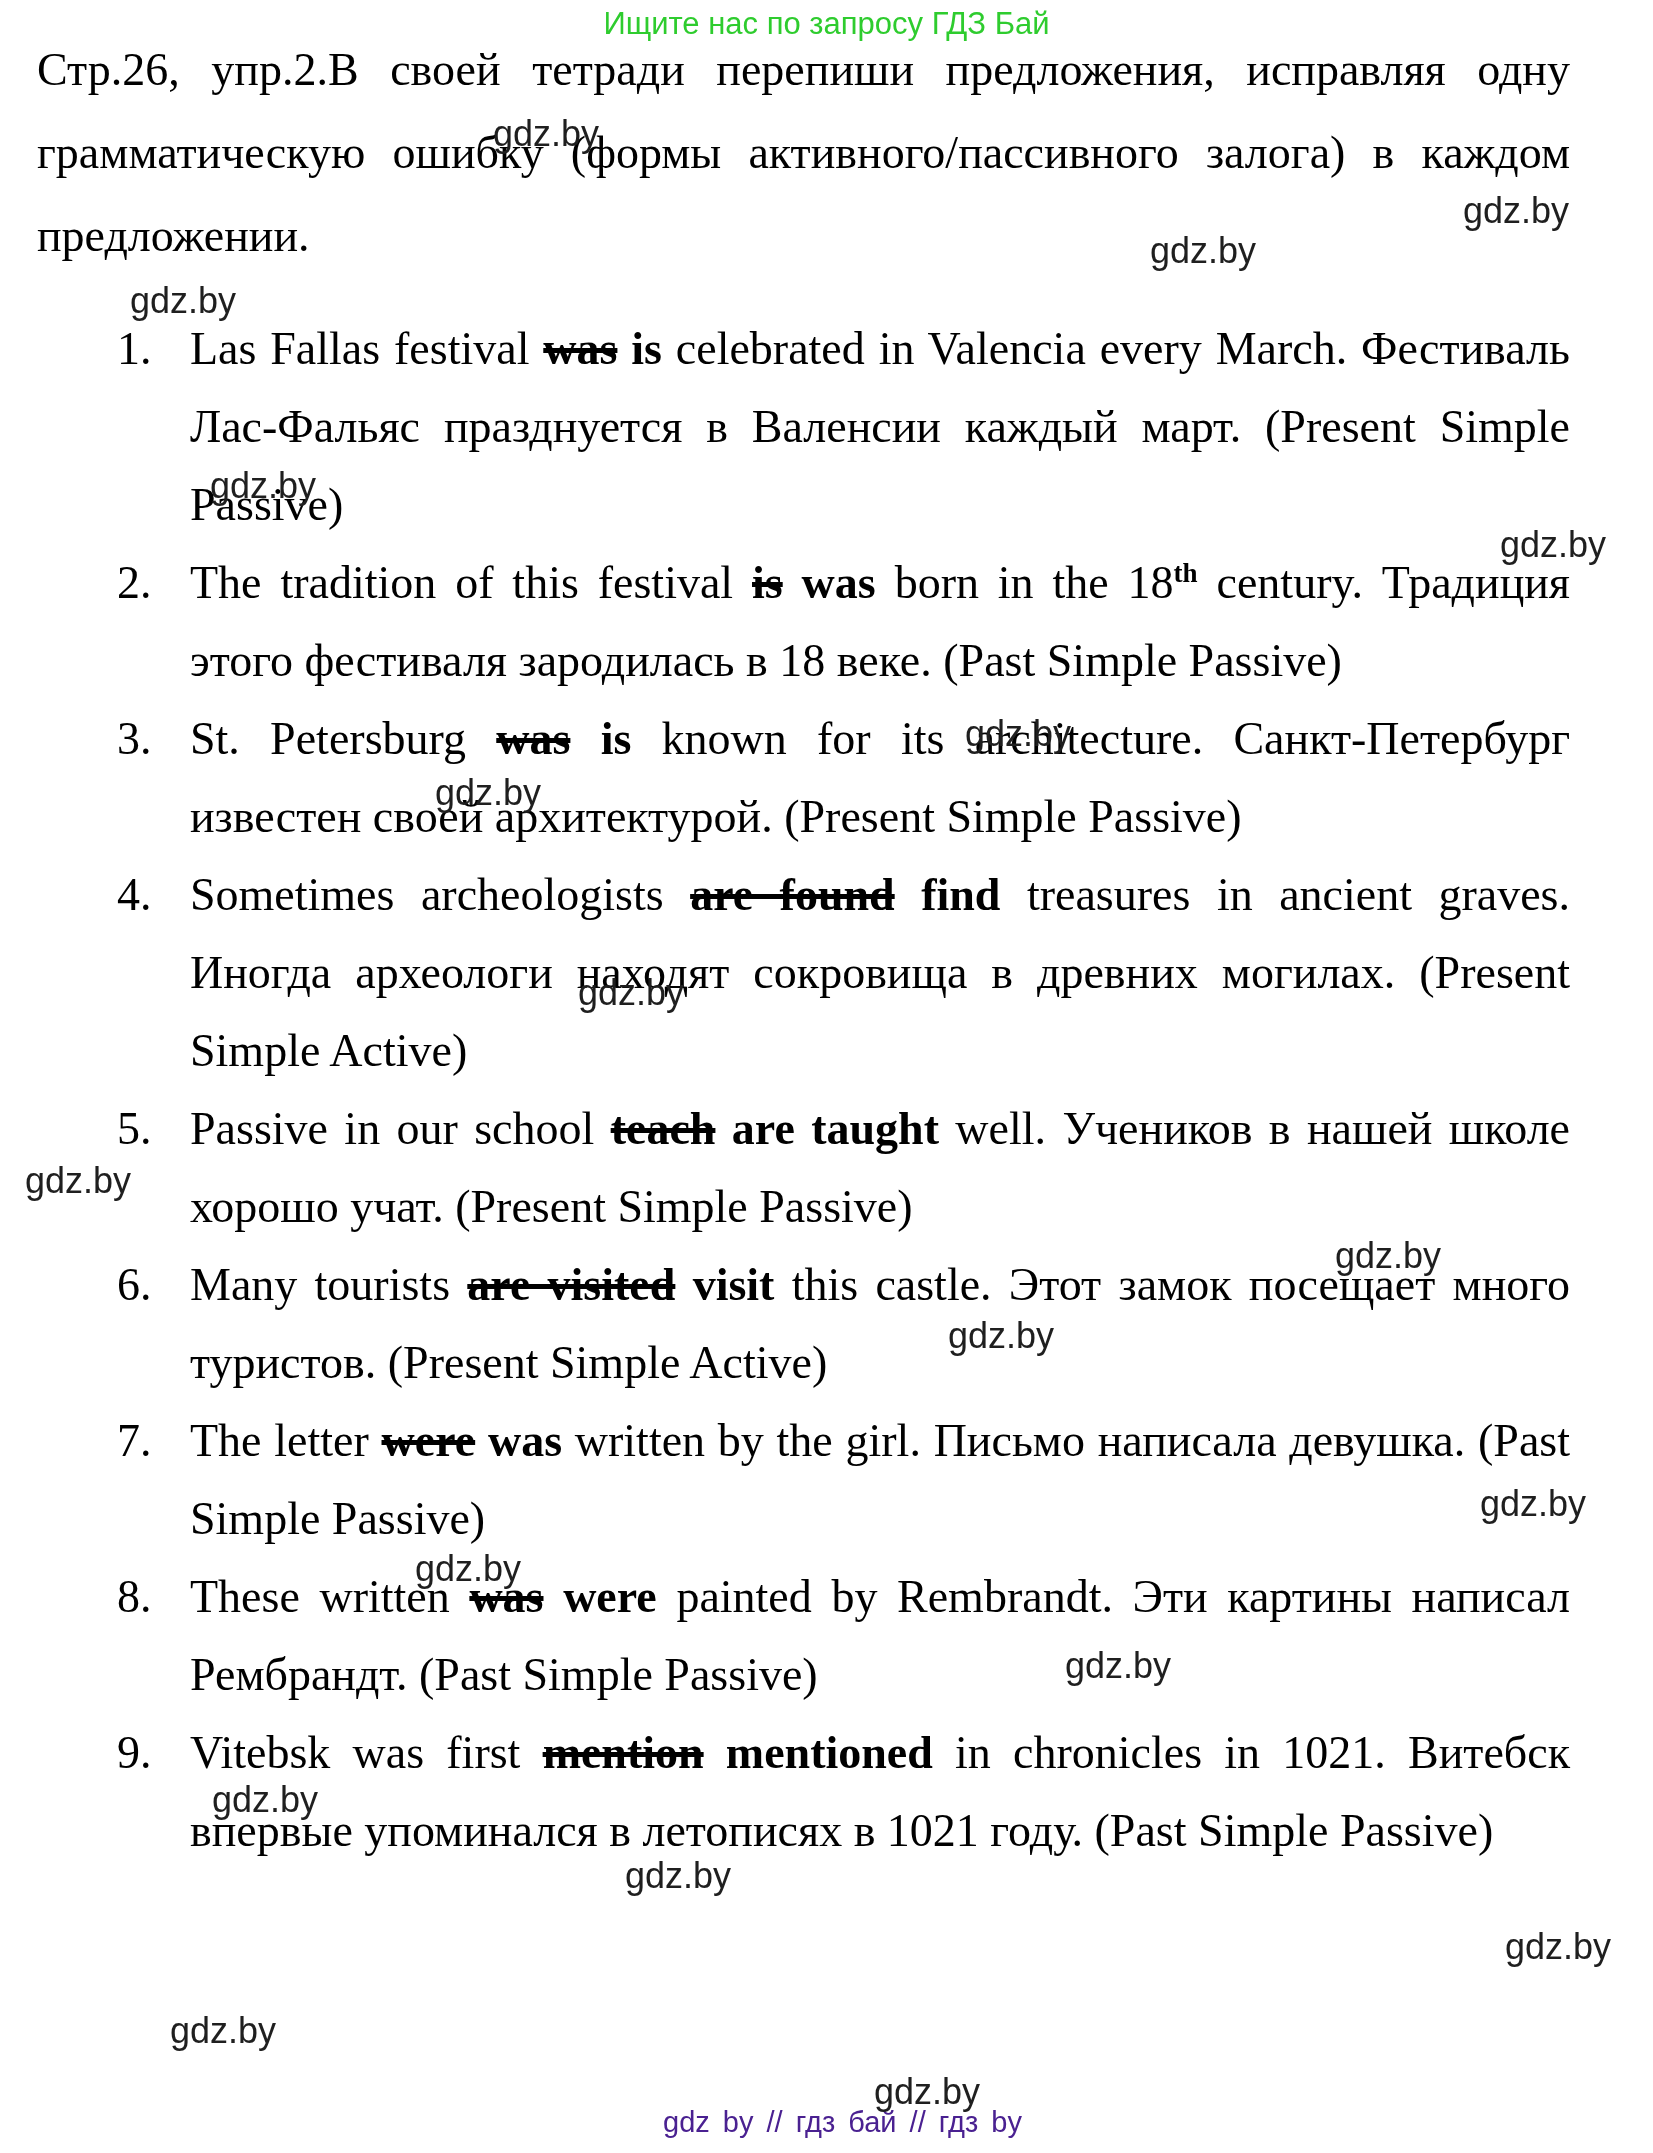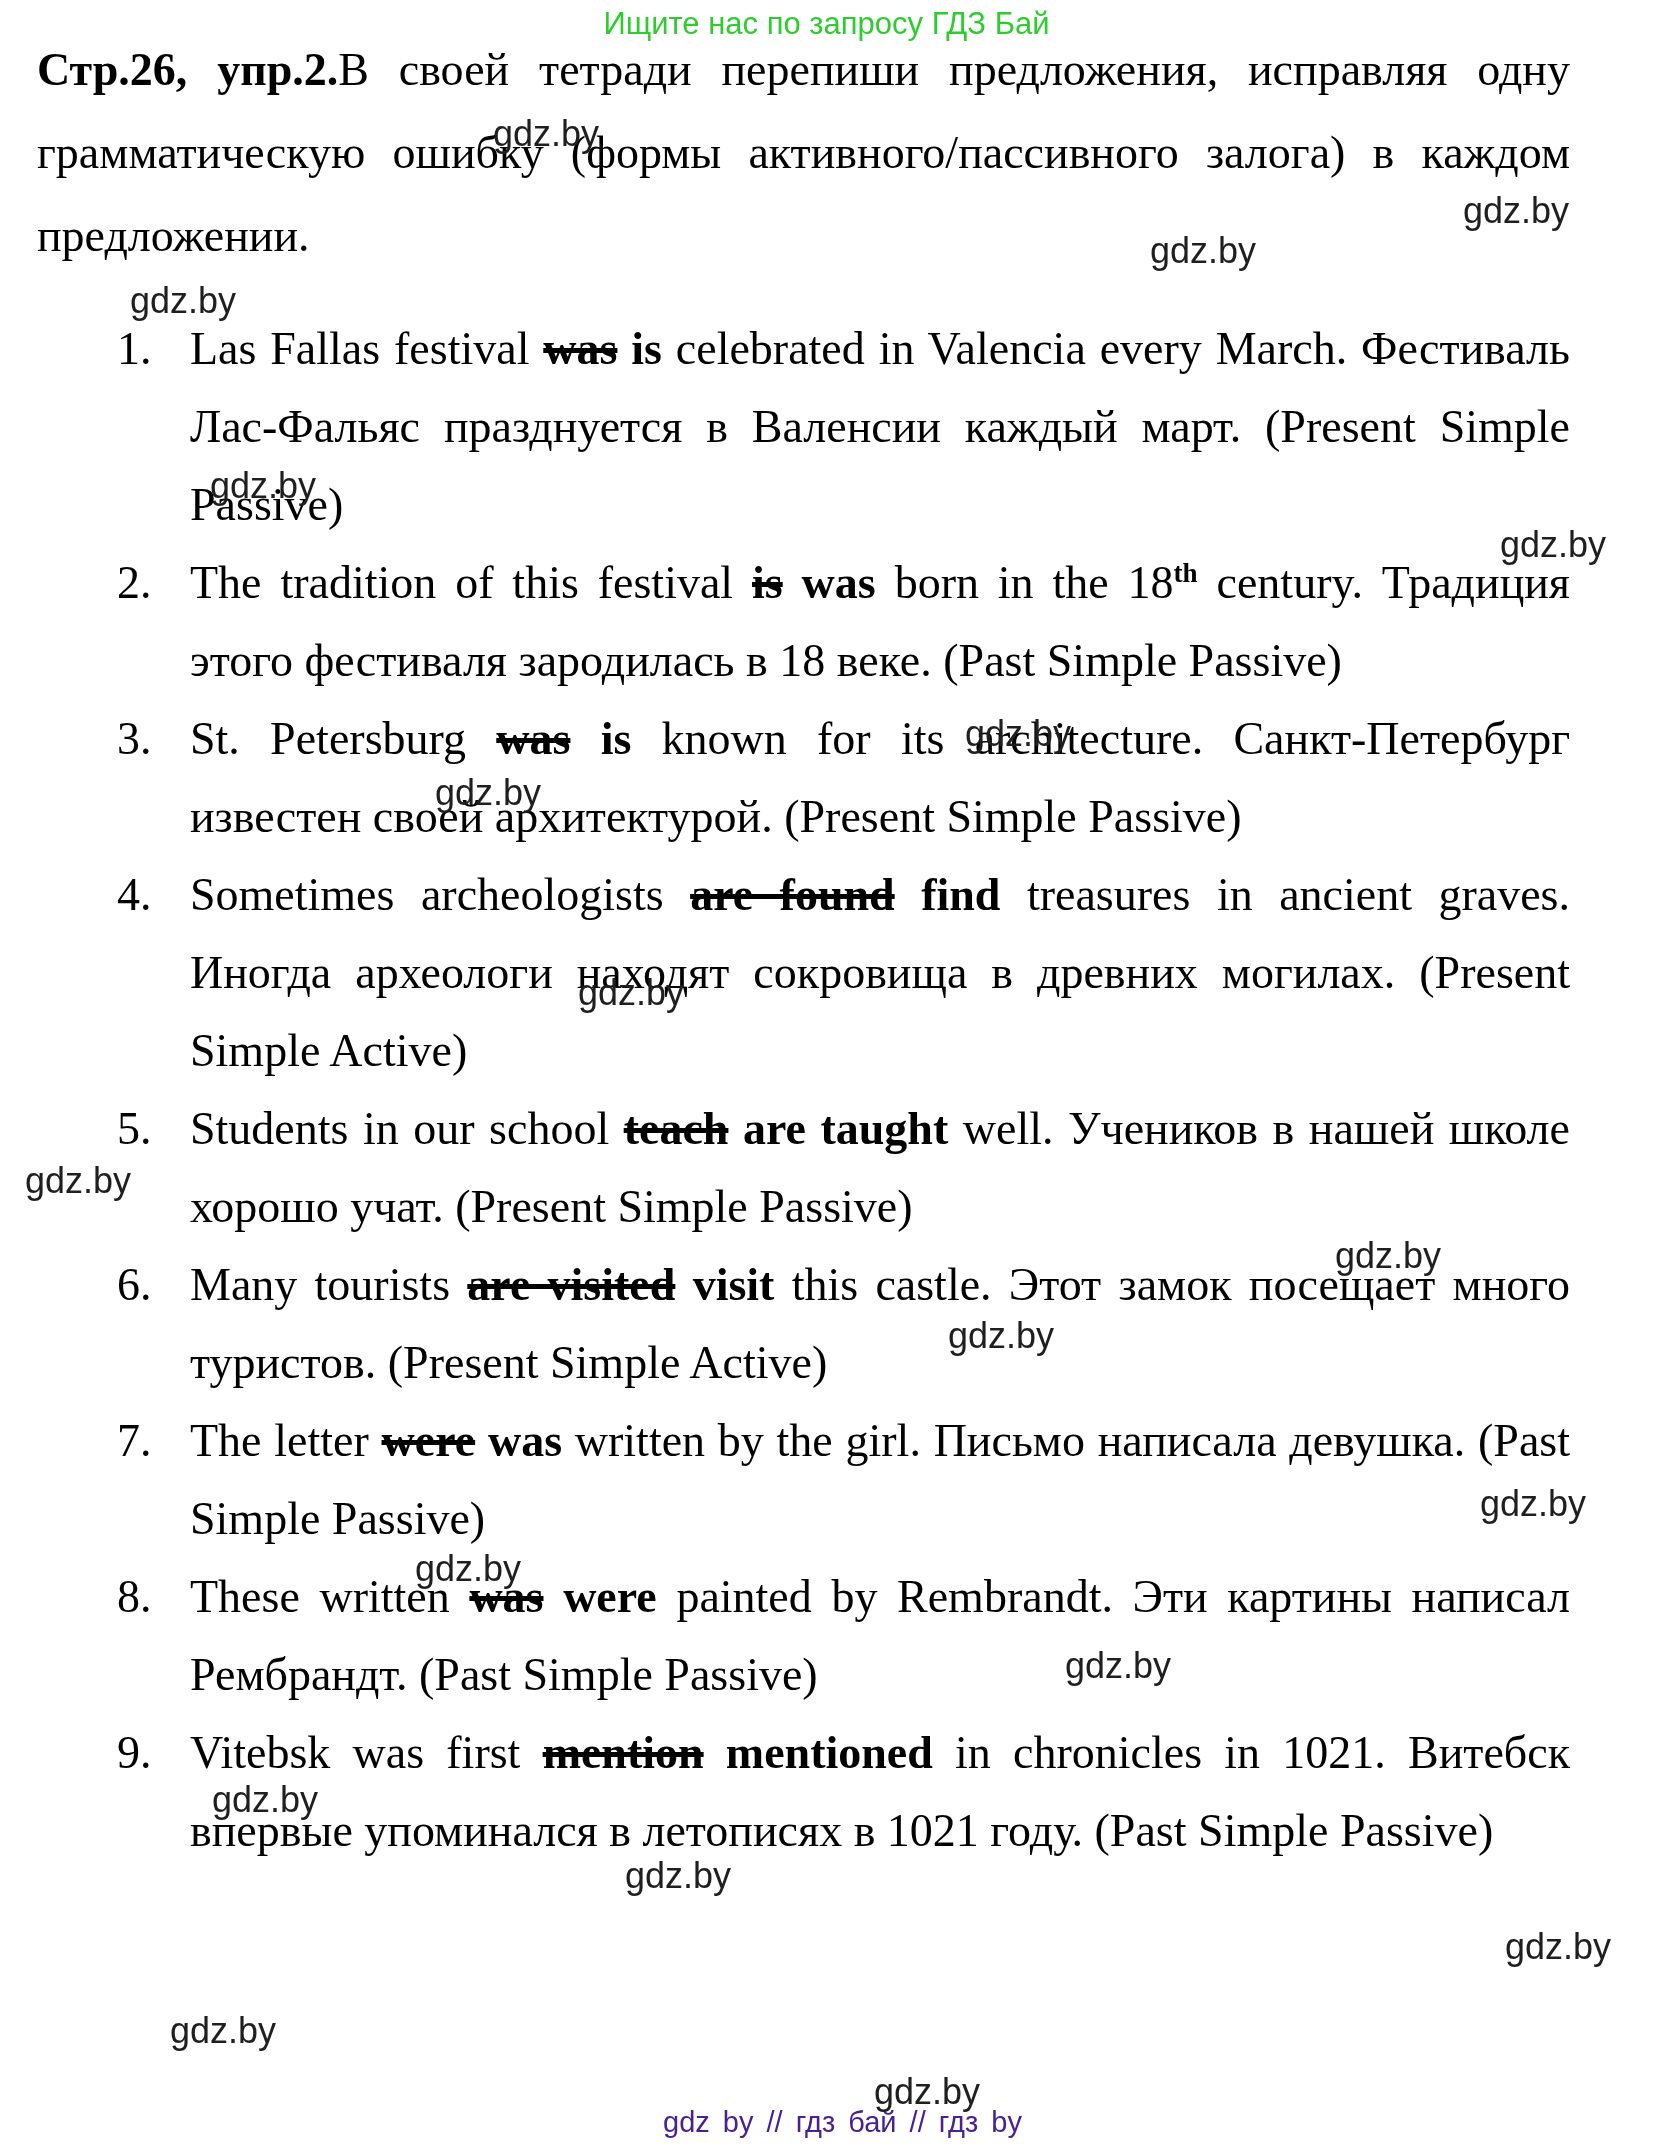--- a/index.html
+++ b/index.html
@@ -23,21 +23,21 @@
     font-weight: 400;
   }
   .title {
     position: absolute;
     left: 37px; top: 28px;
     width: 1533px;
     font-size: 46px;
     line-height: 83px;
     text-align: justify;
   }
-  .title .title-bold { font-weight: bold; }
+  .title .title-bold { font-weight: normal; }
   .answers {
     position: absolute;
     left: 190px; top: 310px;
     width: 1380px;
   }
   .item {
     position: relative;
     font-size: 46px;
     line-height: 78px;
     text-align: justify;
@@ -104,21 +104,21 @@
     <span class="content"><span class="seg-n">St. Petersburg </span><span class="seg-bs">was</span><span class="seg-n"> </span><span class="seg-b">is</span><span class="seg-n"> known for its architecture. Санкт-Петербург известен своей архитектурой. (Present Simple Passive)</span></span>
   </div>
 
   <div class="item">
     <span class="num">4.</span>
     <span class="content"><span class="seg-n">Sometimes archeologists </span><span class="seg-bs">are found</span><span class="seg-n"> </span><span class="seg-b">find</span><span class="seg-n"> treasures in ancient graves. Иногда археологи находят сокровища в древних могилах. (Present Simple Active)</span></span>
   </div>
 
   <div class="item">
     <span class="num">5.</span>
-    <span class="content"><span class="seg-n">Students in our school </span><span class="seg-bs">teach</span><span class="seg-n"> </span><span class="seg-b">are taught</span><span class="seg-n"> well. Учеников в нашей школе хорошо учат. (Present Simple Passive)</span></span>
+    <span class="content"><span class="seg-n">Passive in our school </span><span class="seg-bs">teach</span><span class="seg-n"> </span><span class="seg-b">are taught</span><span class="seg-n"> well. Учеников в нашей школе хорошо учат. (Present Simple Passive)</span></span>
   </div>
 
   <div class="item">
     <span class="num">6.</span>
     <span class="content"><span class="seg-n">Many tourists </span><span class="seg-bs">are visited</span><span class="seg-n"> </span><span class="seg-b">visit</span><span class="seg-n"> this castle. Этот замок посещает много туристов. (Present Simple Active)</span></span>
   </div>
 
   <div class="item">
     <span class="num">7.</span>
     <span class="content"><span class="seg-n">The letter </span><span class="seg-bs">were</span><span class="seg-n"> </span><span class="seg-b">was</span><span class="seg-n"> written by the girl. Письмо написала девушка. (Past Simple Passive)</span></span>

